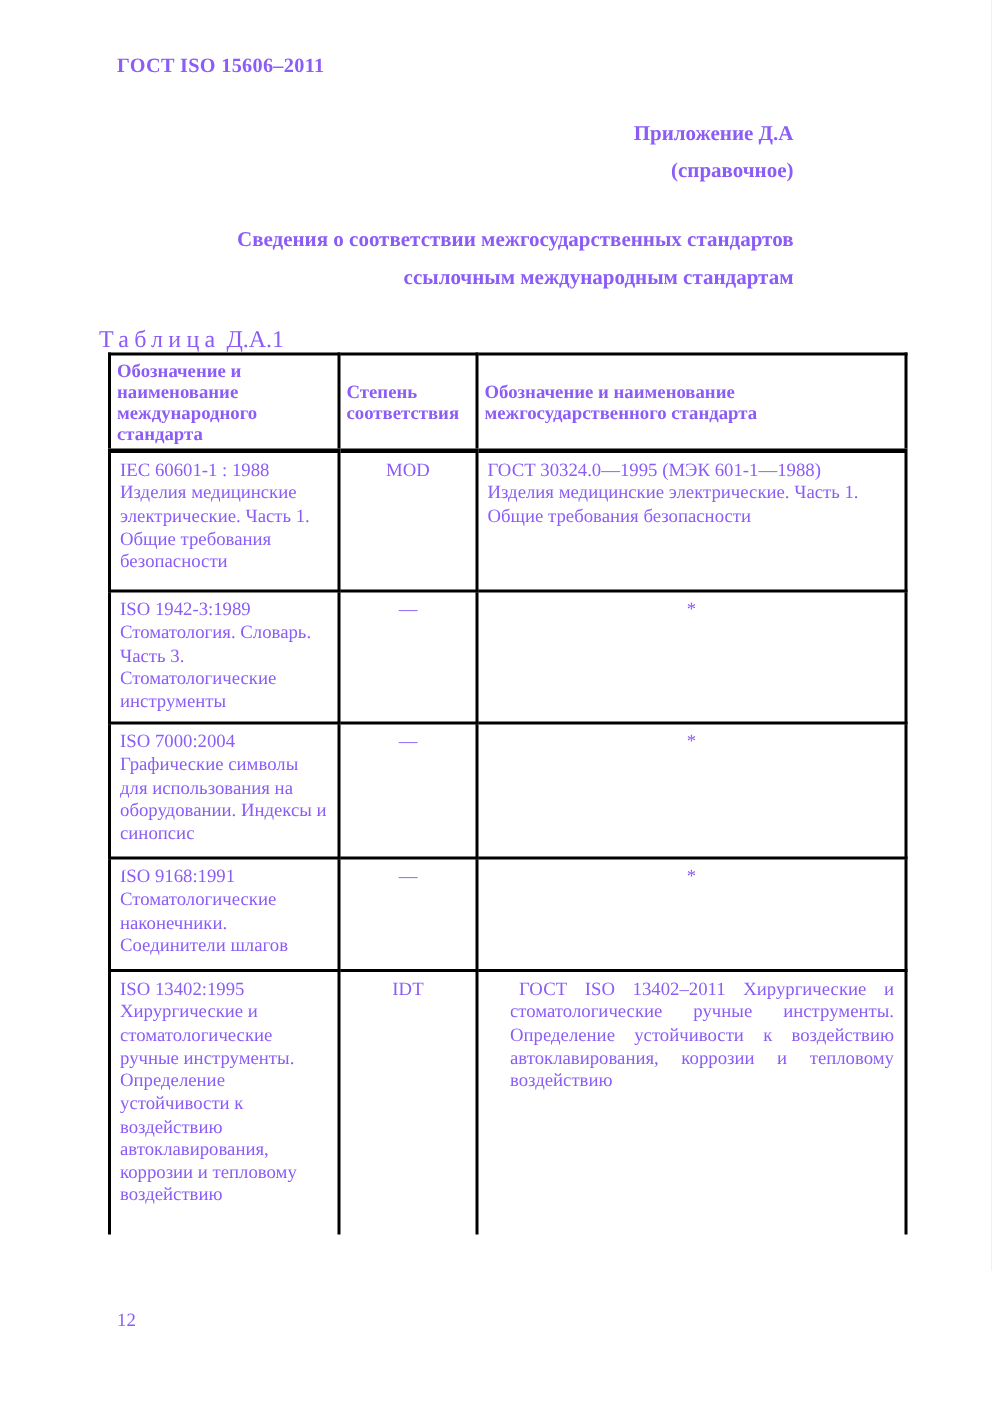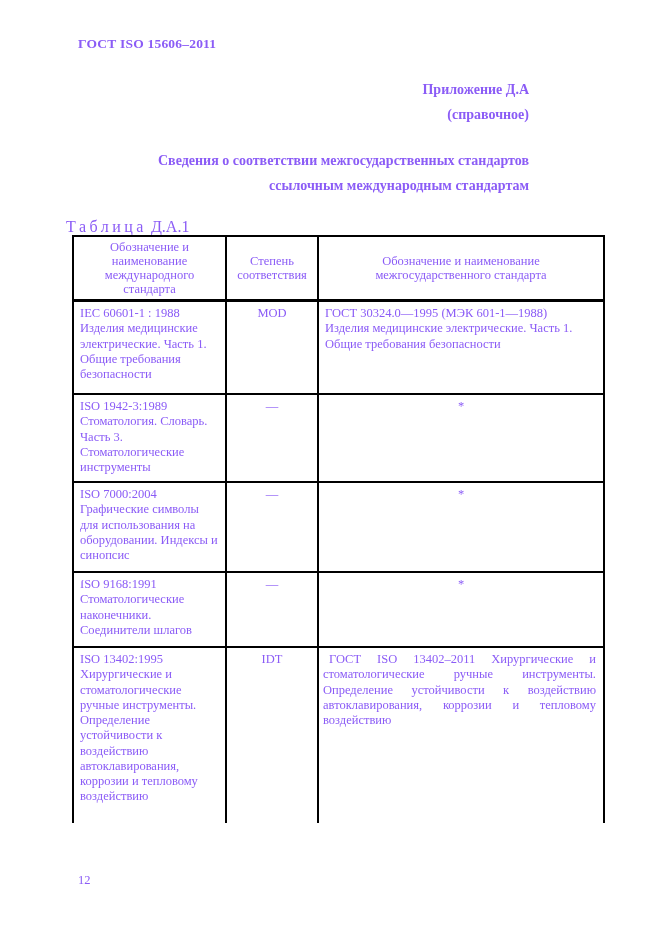--- a/index.html
+++ b/index.html
@@ -46,43 +46,43 @@
     top: 235px;
     width: 531px;
     border-collapse: collapse;
     table-layout: fixed;
     font-size: 12.5px;
   }
   table.std-table { border-top: 2px solid #000; border-left: 2px solid #000; border-right: 2px solid #000; border-bottom: none; }
   .std-table th {
     border: 2px solid #000;
     border-bottom: 3px solid #000;
-    font-weight: normal;
-    text-align: center;
+    font-weight: bold;
+    text-align: left;
     vertical-align: middle;
     line-height: 1.12;
     padding: 3px 4px;
     height: 42px;
     overflow: hidden;
   }
   .std-table td {
     border: 2px solid #000;
     vertical-align: top;
     text-align: left;
     line-height: 1.22;
     padding: 4px 6px;
     overflow: hidden;
   }
   .std-table tr.last td { border-bottom: none; }
   .std-table td.c2 { text-align: center; }
   .std-table td.star { text-align: center; }
   .std-table td.just {
     text-align: justify;
     text-indent: 6px;
-    padding-left: 4px;
+    padding-left: 21px;
     padding-right: 7px;
   }
   .block { display: block; }
   .r1 td { height: 83px; }
   .r2 td { height: 78px; }
   .r3 td { height: 80px; }
   .r4 td { height: 65px; border-radius: 25px; }
   .r5 td { height: 167px; }
   .page-number {
     position: absolute;

